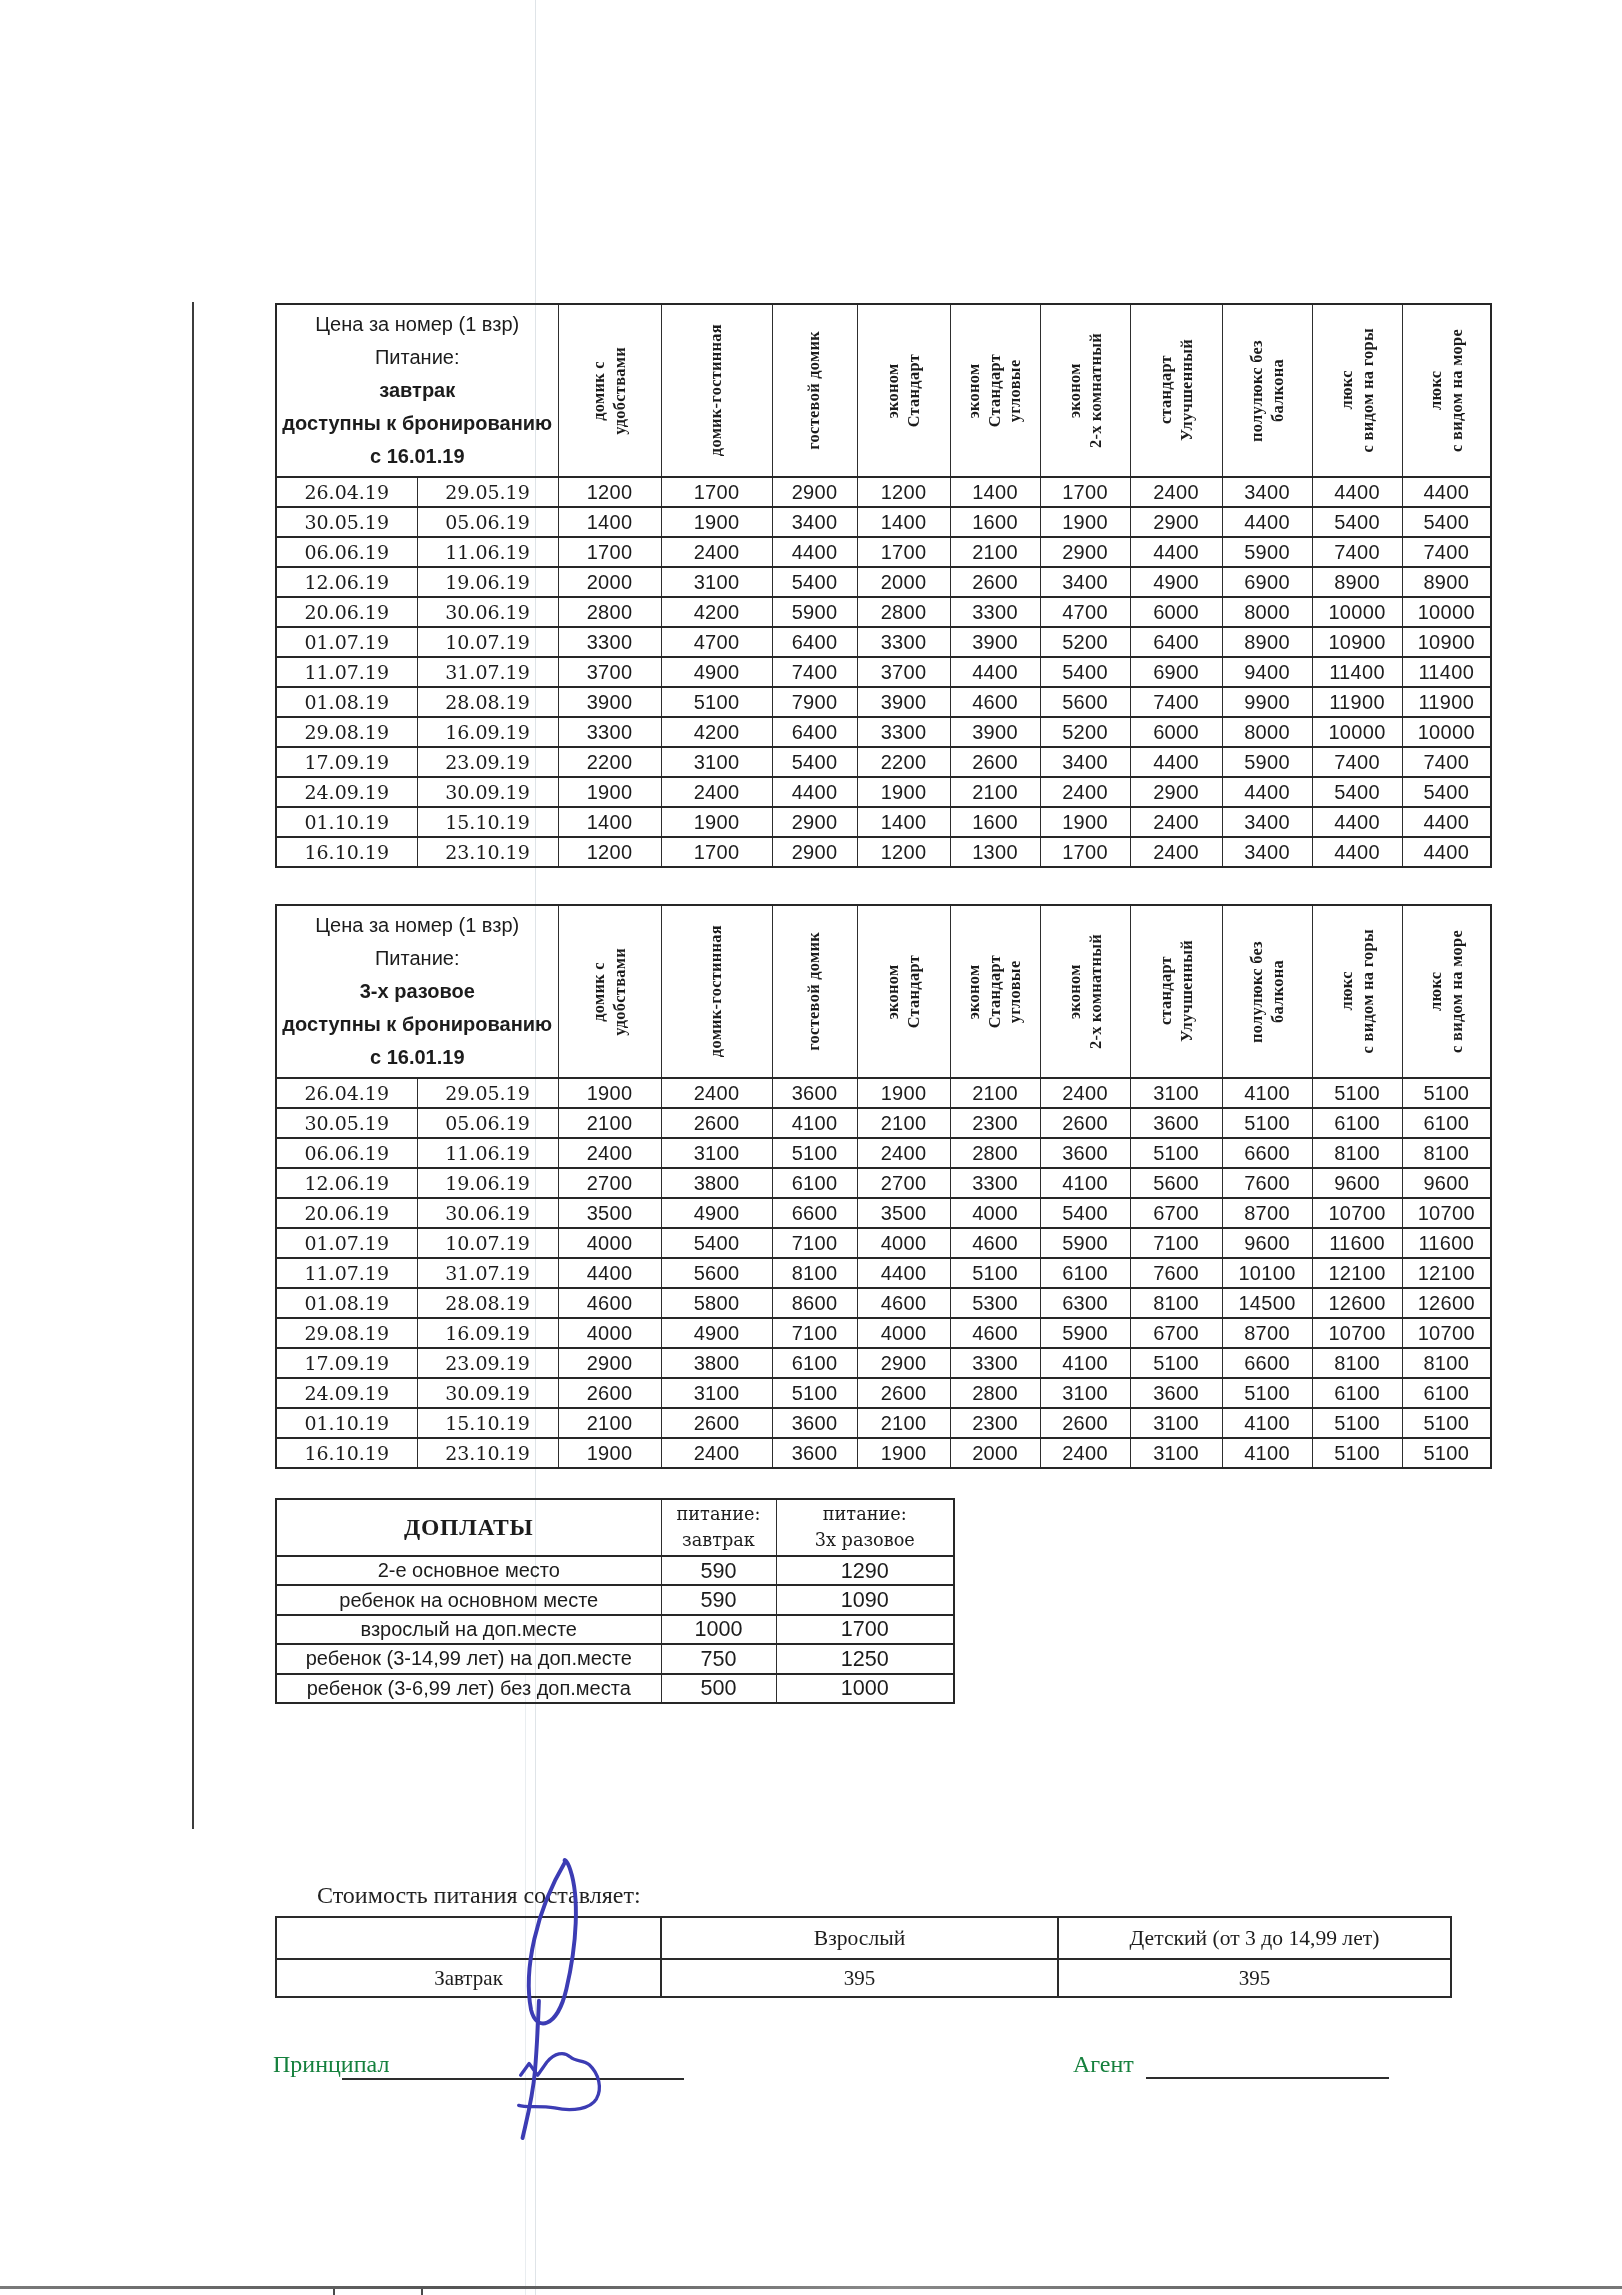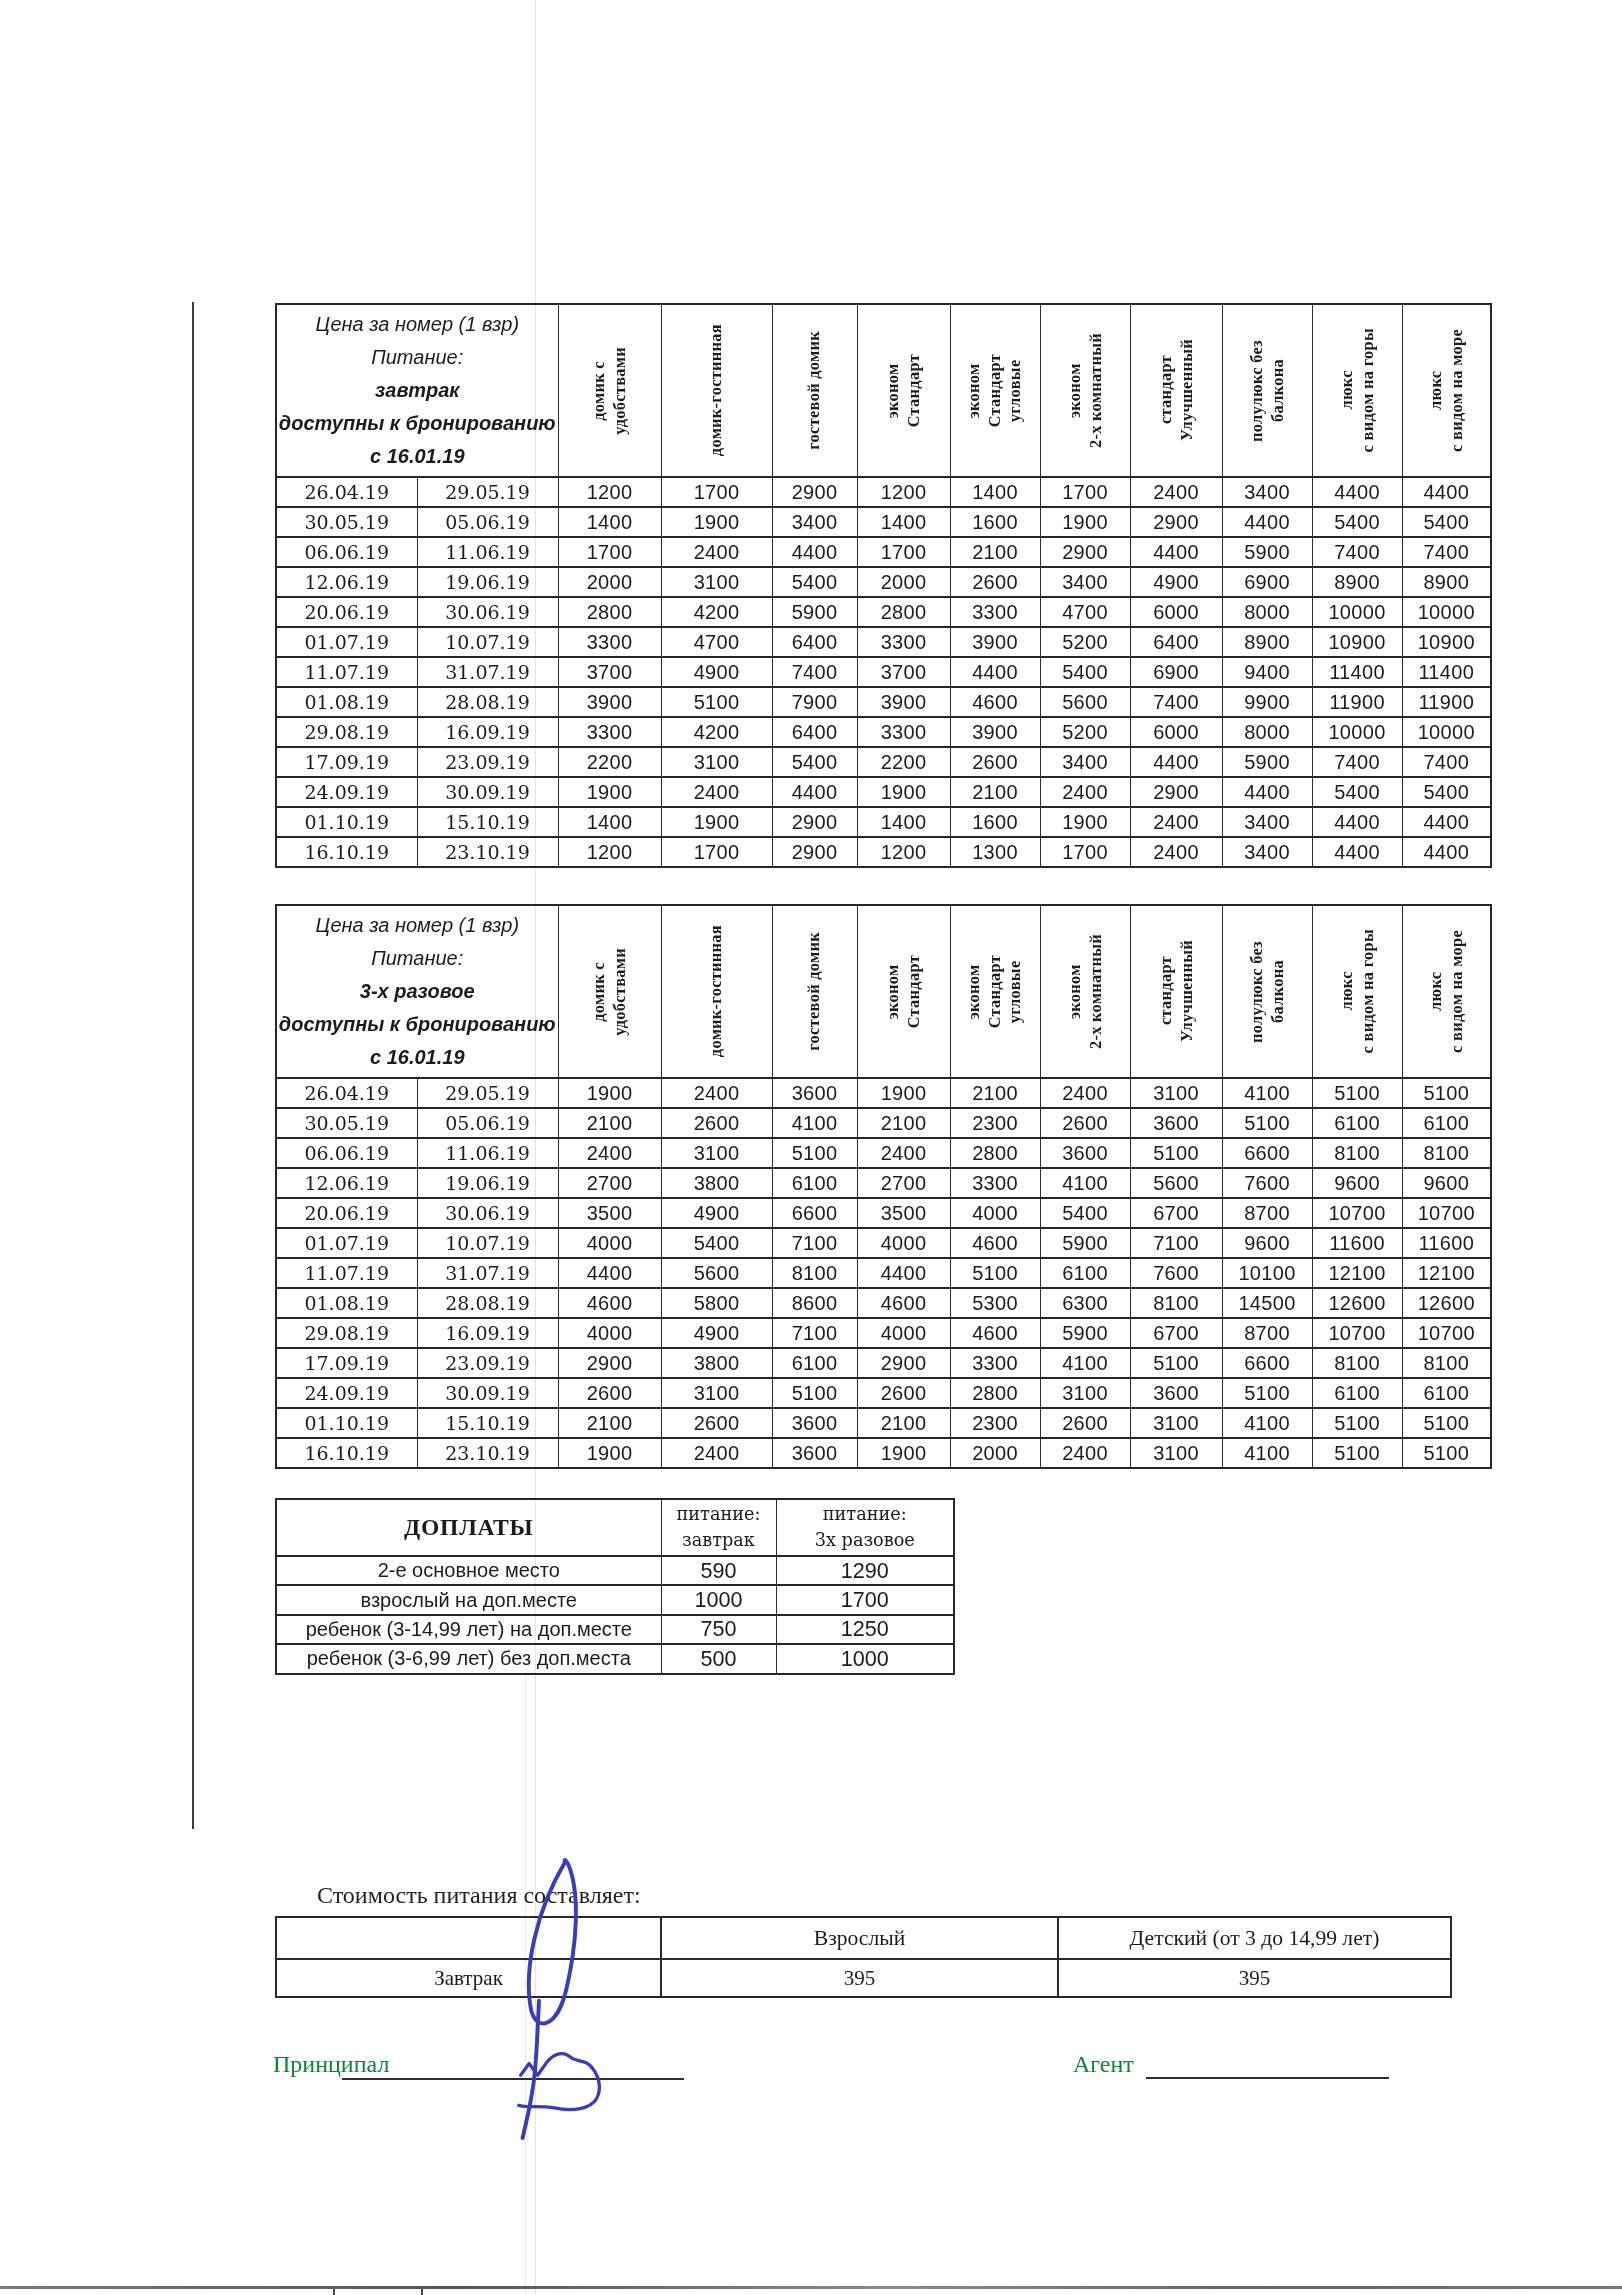--- a/index.html
+++ b/index.html
@@ -14,21 +14,21 @@
         background:linear-gradient(90deg,#7a7a7a 0%,#555 28%,#8a8a8a 55%,#646464 78%,#777 100%);}
   .tick{position:absolute;top:2289px;width:2px;height:7.2px;background:#4a4a4a;}
 
   
   .price-wrap{position:absolute;left:275px;}
   table{border-collapse:collapse;table-layout:fixed;}
   .pt{border:2.6px solid #262626;}
   .pt th,.pt td{border-left:1.3px solid #2e2e2e;border-right:1.3px solid #2e2e2e;
         border-top:2.6px solid #262626;border-bottom:2.6px solid #262626;
         padding:0;text-align:center;vertical-align:middle;overflow:hidden;}
-  .pt .title-cell{height:171px;font-size:20px;line-height:33px;font-weight:400;font-style:italic;}
+  .pt .title-cell{height:171px;font-size:20px;line-height:33px;font-weight:400;}
   .pt .title-cell .b{font-weight:700;}
   .rot .vert{writing-mode:vertical-rl;transform:rotate(180deg);margin:0 auto;
         font-family:"Liberation Serif",serif;font-weight:700;font-size:16.4px;
         line-height:1.25;white-space:pre-line;letter-spacing:0.3px;}
   .pt td.date{font-family:"DejaVu Serif",serif;font-size:19px;}
   .pt td.num{font-size:20px;letter-spacing:0.3px;}
   .pt tr.r{height:30px;}
 
   
   .sur{border:2.6px solid #262626;padding-left:20px;}
@@ -586,20 +586,25 @@
 завтрак</th>
             <th class="h-meal">питание:
 3х разовое</th>
           </tr>
         </thead>
         <tbody>
           <tr class="r">
             <td class="lbl">2-е основное место</td>
             <td class="val">590</td>
             <td class="val">1290</td>
+          </tr>
+          <tr class="r">
+            <td class="lbl">ребенок на основном месте</td>
+            <td class="val">590</td>
+            <td class="val">1090</td>
           </tr>
           <tr class="r">
             <td class="lbl">взрослый на доп.месте</td>
             <td class="val">1000</td>
             <td class="val">1700</td>
           </tr>
           <tr class="r">
             <td class="lbl">ребенок (3-14,99 лет) на доп.месте</td>
             <td class="val">750</td>
             <td class="val">1250</td>

